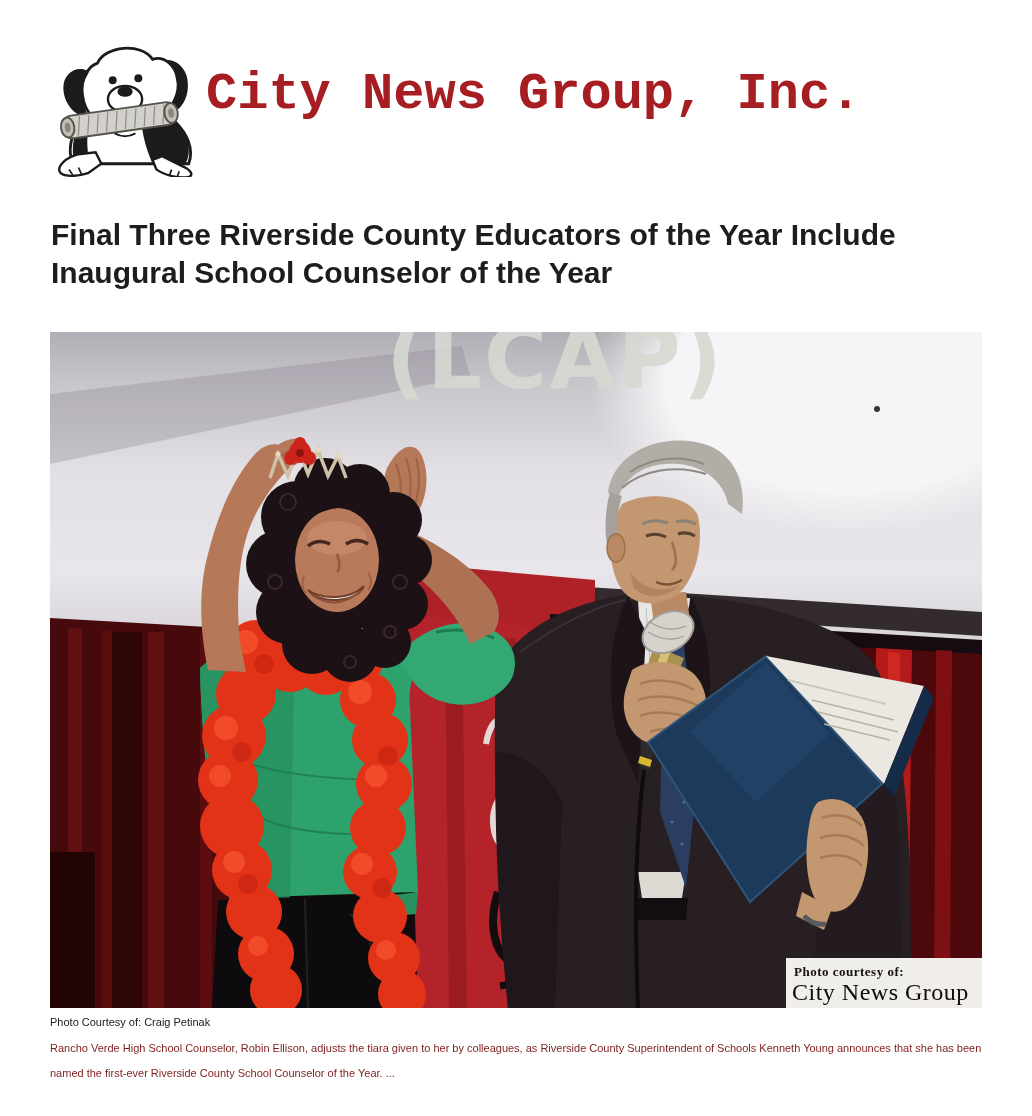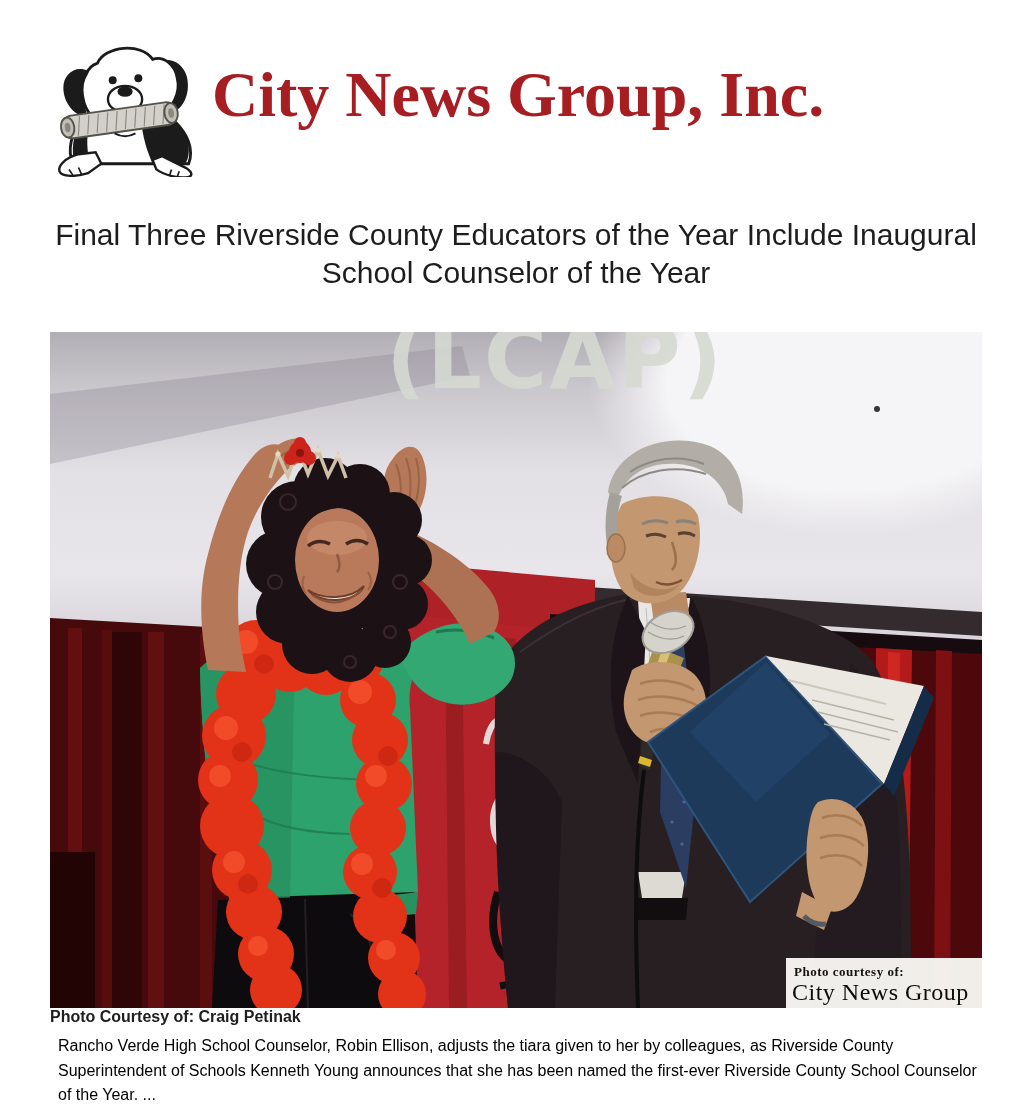--- a/index.html
+++ b/index.html
@@ -4,32 +4,32 @@
 <style>
   html,body{margin:0;padding:0;background:#ffffff;}
   .page{
     width:1032px;height:1116px;background:#ffffff;position:relative;
     font-family:"Liberation Sans",sans-serif;color:#1f1f1f;overflow:hidden;
   }
   .content{padding:0 50px;}
   .masthead{display:flex;align-items:center;padding-top:24px;height:156px;}
   .logo-dog svg{display:block;}
   .logo-text{
-    font-family:Liberation Serif, serif;font-weight:bold;font-size:64px;
-    color:#a61e22;line-height:1;white-space:nowrap;margin-left:10px;margin-top:-14px;
+    font-family:Liberation Mono, monospace;font-weight:bold;font-size:52px;
+    color:#a61e22;line-height:1;white-space:nowrap;margin-left:4px;margin-top:-14px;
     letter-spacing:0px;
   }
   .headline{
-    margin:36px auto 0;max-width:930px;text-align:center;
-    font-size:30px;line-height:38px;font-weight:normal;color:#1d1d1f;
+    margin:36px auto 0;max-width:930px;text-align:left;
+    font-size:30px;line-height:38px;font-weight:bold;color:#1d1d1f;
   }
   .photo-fig{margin:40px 0 0;width:932px;height:676px;}
   .photo-fig svg{display:block;}
-  .credit{font-size:16px;font-weight:bold;color:#202020;}
-  .caption{margin:8px 8px 0;width:932px;font-size:16px;line-height:24.5px;color:#000000;}
+  .credit{margin-top:8px;font-size:11px;font-weight:normal;color:#202020;}
+  .caption{margin:8px 0 0;width:932px;font-size:11px;line-height:24.5px;color:#7f1d1d;}
 </style>
 </head>
 <body>
 
 <div class="page">
   <div class="content">
 
     <header class="masthead">
       <span class="logo-dog">
         <svg width="152" height="150" viewBox="0 0 160 158" aria-hidden="true">

